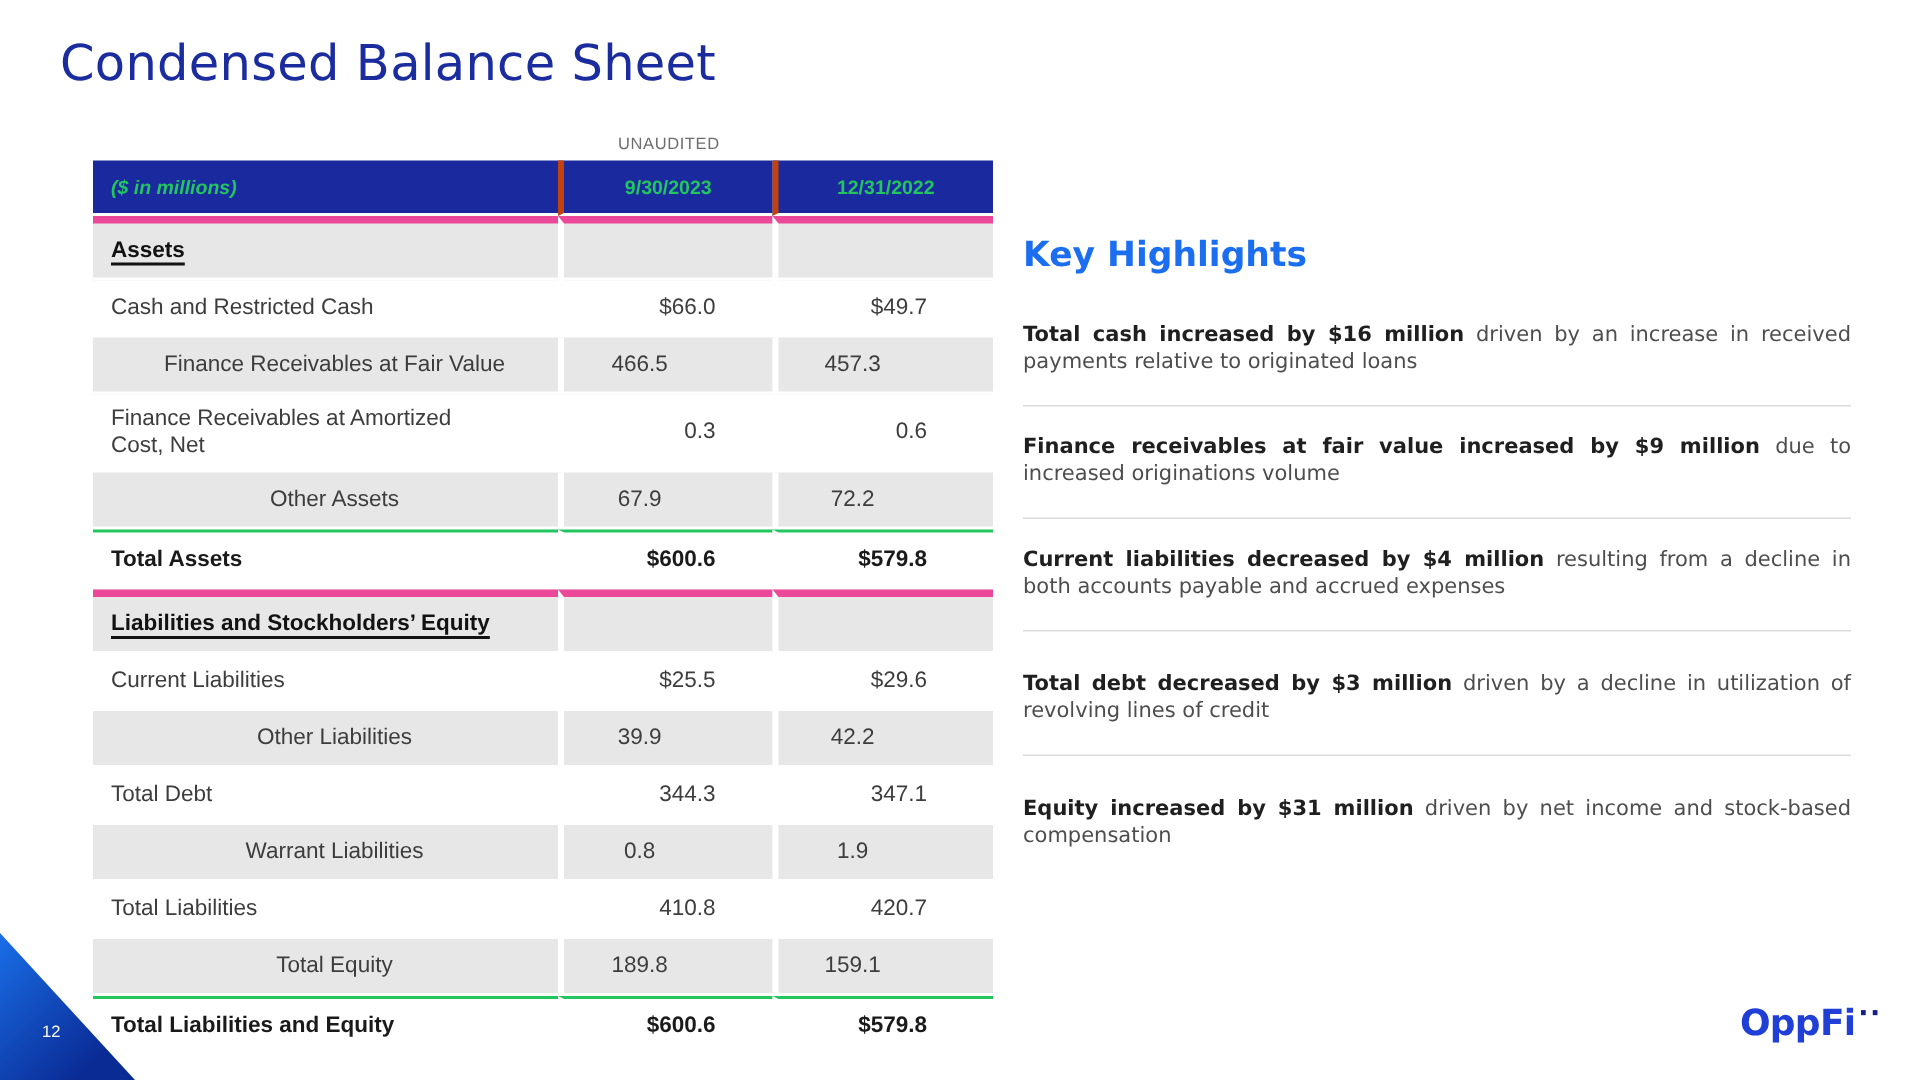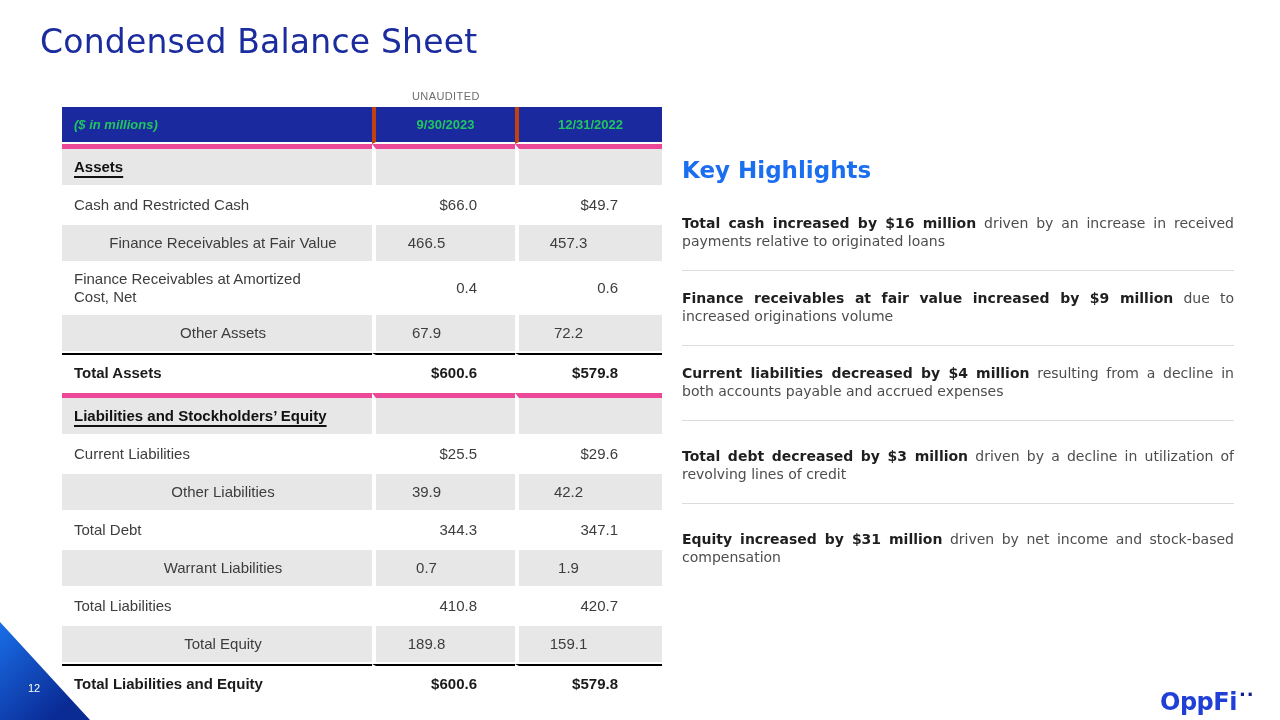--- a/index.html
+++ b/index.html
@@ -91,21 +91,21 @@
   }
   .bs-table tr.section td.label {
     text-decoration: underline;
     text-decoration-thickness: 2px;
     text-underline-offset: 4px;
   }
 
   .bs-table tr.total td {
     font-weight: bold;
     color: #1a1a1a;
-    border-top: 2px solid #000000;
+    border-top: 2px solid #22c55e;
   }
 
   
   .highlights {
     position: absolute;
     left: 682px;
     top: 126px;
     width: 552px;
     margin-top: 31px;
   }
@@ -148,21 +148,21 @@
     top: 682px;
     font-size: 11px;
     color: #ffffff;
     z-index: 2;
   }
 
   
   .logo {
     position: absolute;
     left: 1160px;
-    top: 688px;
+    top: 668px;
     font-family: "DejaVu Sans", sans-serif;
     font-weight: bold;
     font-size: 24px;
     letter-spacing: -0.5px;
     color: #1F3FD6;
     white-space: nowrap;
   }
   .logo .logo-dots {
     display: inline-block;
     position: relative;
@@ -207,21 +207,21 @@
         <td class="v2">$49.7</td>
       </tr>
       <tr class="shaded">
         <td class="label">Finance Receivables at Fair Value</td>
         <td class="v1">466.5</td>
         <td class="v2">457.3</td>
       </tr>
       <tr class="two-line">
         <td class="label">Finance Receivables at Amortized
 Cost, Net</td>
-        <td class="v1">0.4</td>
+        <td class="v1">0.3</td>
         <td class="v2">0.6</td>
       </tr>
       <tr class="shaded">
         <td class="label">Other Assets</td>
         <td class="v1">67.9</td>
         <td class="v2">72.2</td>
       </tr>
       <tr class="total">
         <td class="label">Total Assets</td>
         <td class="v1">$600.6</td>
@@ -242,21 +242,21 @@
         <td class="v1">39.9</td>
         <td class="v2">42.2</td>
       </tr>
       <tr>
         <td class="label">Total Debt</td>
         <td class="v1">344.3</td>
         <td class="v2">347.1</td>
       </tr>
       <tr class="shaded">
         <td class="label">Warrant Liabilities</td>
-        <td class="v1">0.7</td>
+        <td class="v1">0.8</td>
         <td class="v2">1.9</td>
       </tr>
       <tr>
         <td class="label">Total Liabilities</td>
         <td class="v1">410.8</td>
         <td class="v2">420.7</td>
       </tr>
       <tr class="shaded">
         <td class="label">Total Equity</td>
         <td class="v1">189.8</td>

